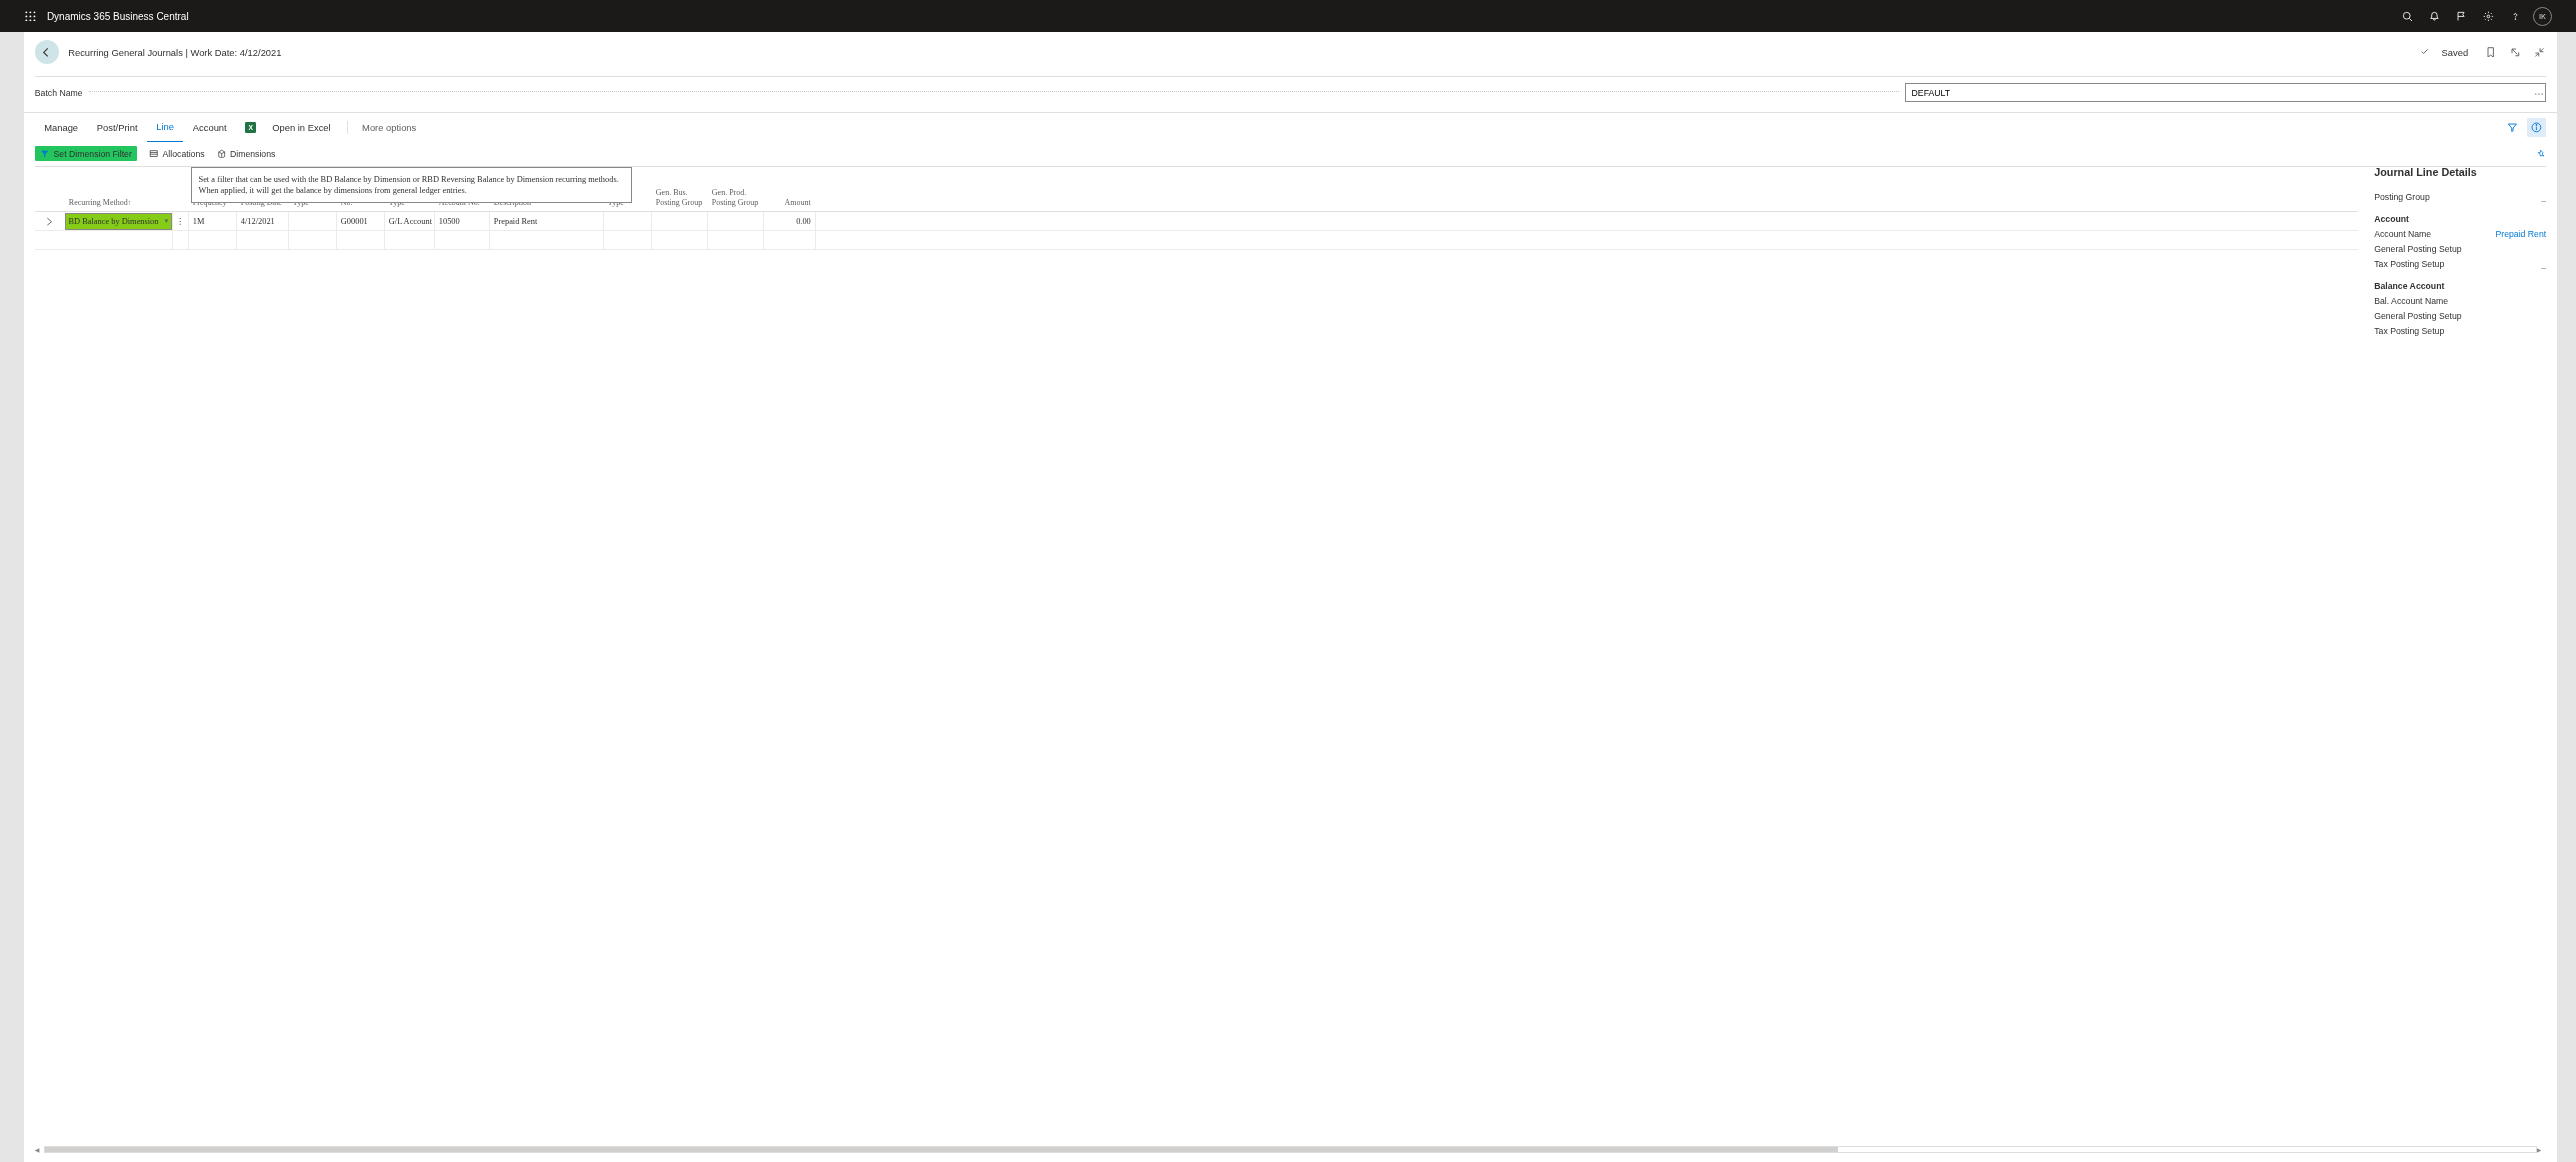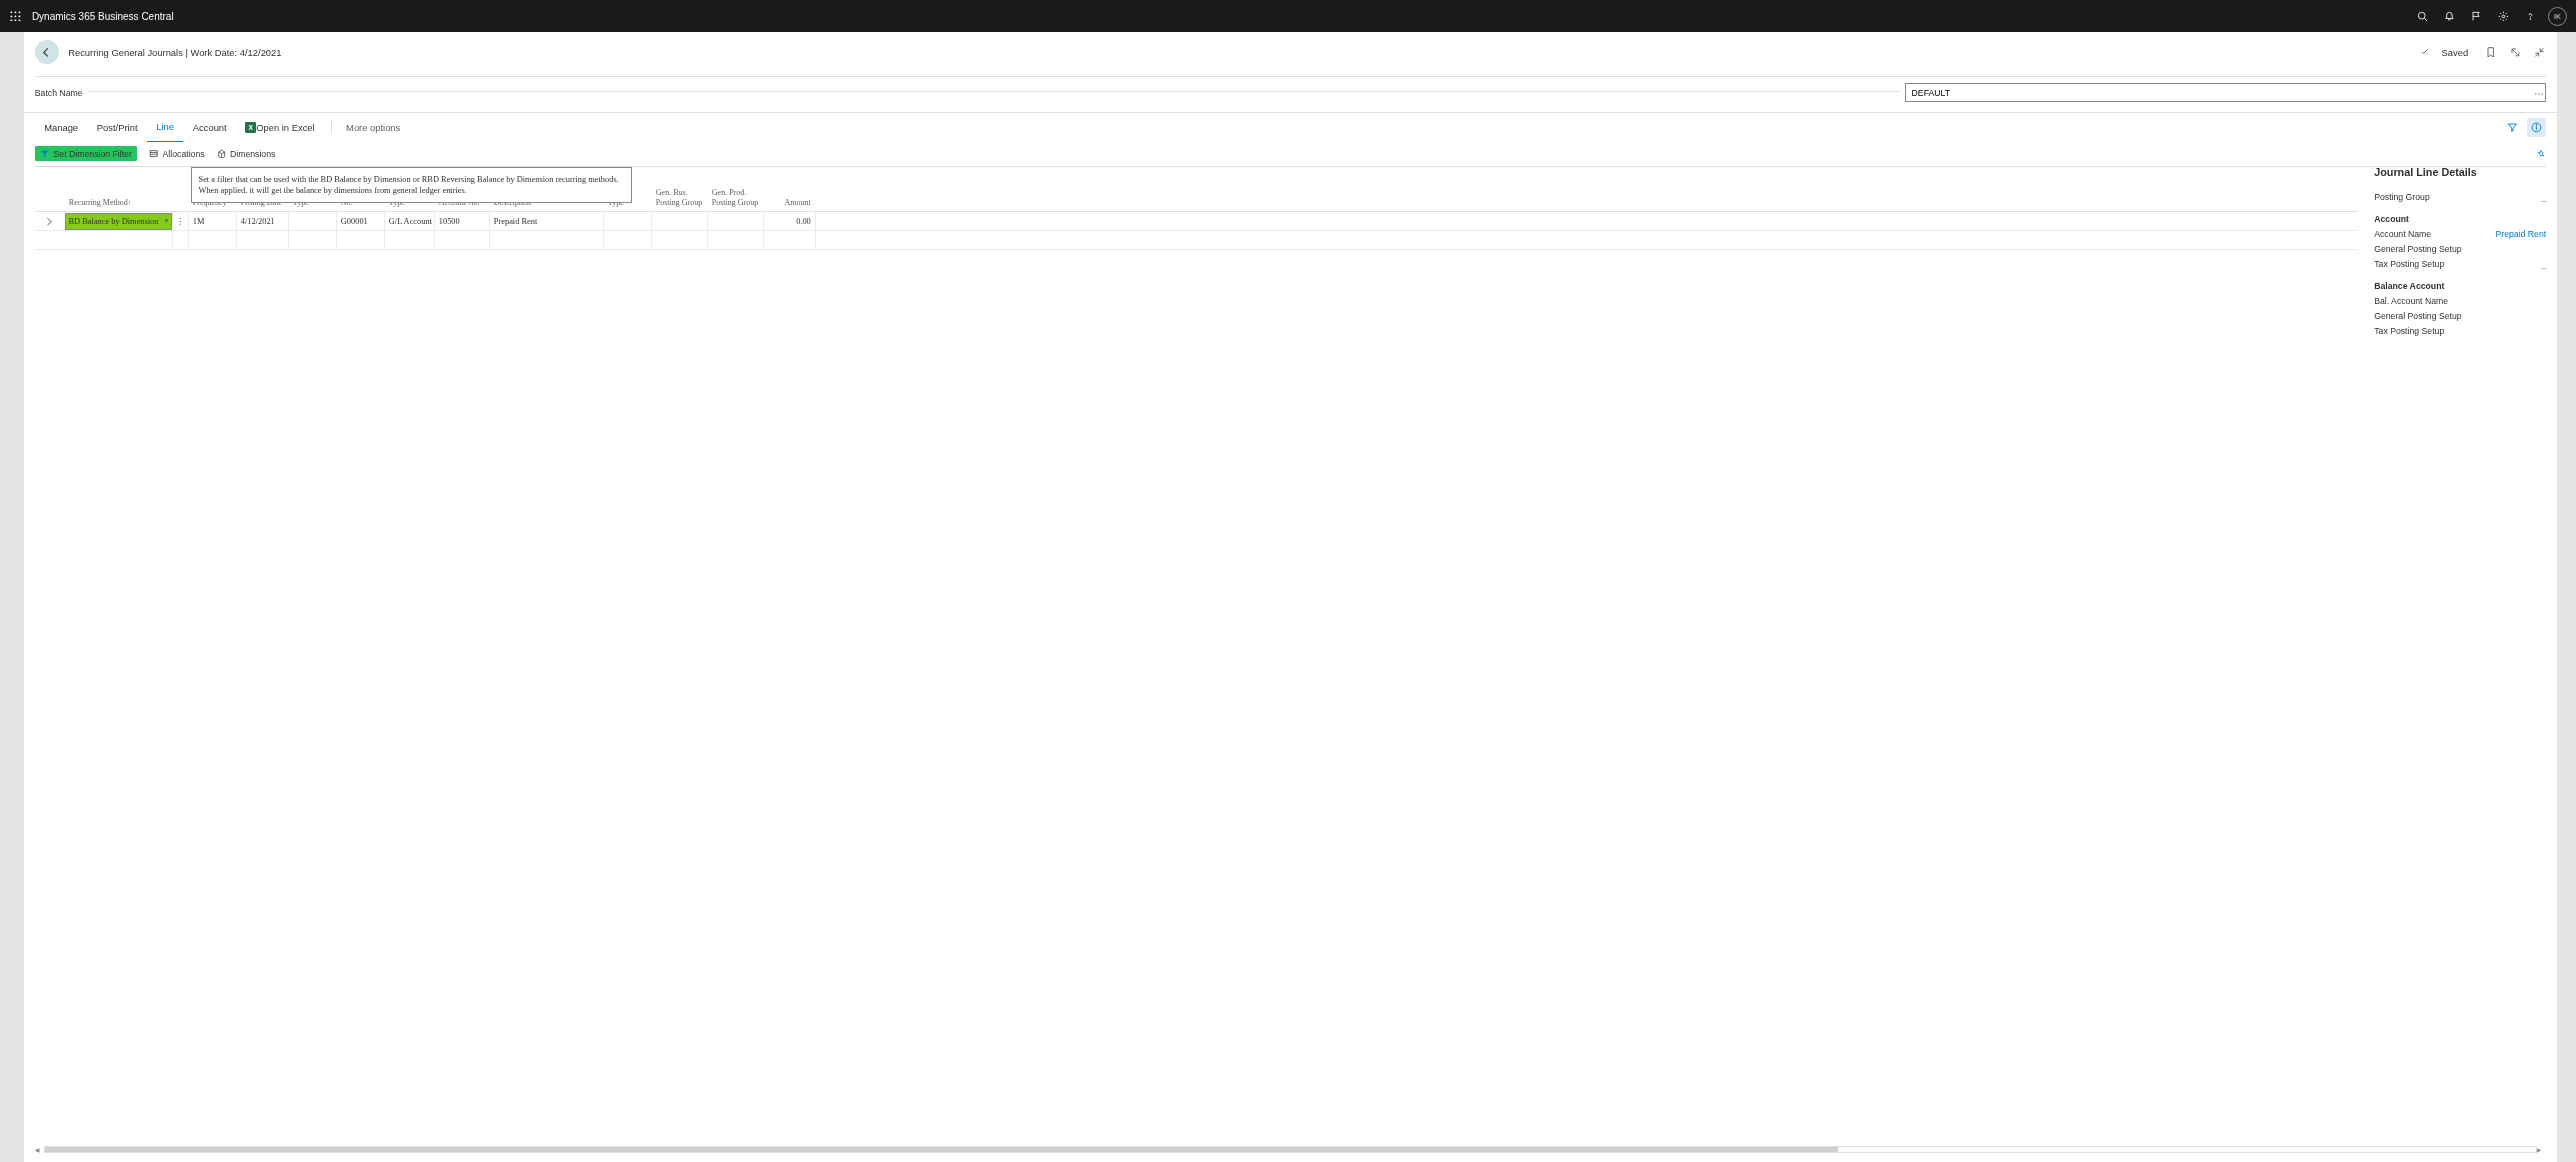--- a/index.html
+++ b/index.html
@@ -1,19 +1,19 @@
 <!DOCTYPE html>
 <html><head>
 <meta charset="utf-8">
 <style>
 * { box-sizing: border-box; margin: 0; padding: 0; }
 html, body { width: 100%; height: 100%; font-family: 'Segoe UI', Tahoma, sans-serif; font-size: 8.7px; color: #323130; }
 body { display: flex; flex-direction: column; background: #fff; }
 
-.topbar { background: #1b1a19; color: #fff; height: 32px; display: flex; align-items: center; padding: 0 5px; }
+.topbar { background: #1b1a19; color: #fff; height: 32px; display: flex; align-items: center; padding: 0 20px; }
 .topbar .waffle { width: 21.5px; height: 21.5px; display: flex; align-items: center; justify-content: center; cursor: pointer; }
 .topbar .title { margin-left: 5.4px; font-size: 10px; font-weight: 400; }
 .topbar .spacer { flex: 1; }
 .topbar .icon-btn { width: 27px; height: 32px; display: flex; align-items: center; justify-content: center; cursor: pointer; }
 .topbar .avatar { width: 19px; height: 19px; border-radius: 50%; border: 0.7px solid #888; display: flex; align-items: center; justify-content: center; font-size: 7.4px; color: #ddd; margin: 0 4px; }
 
 .app-body { flex: 1; display: flex; background: #e5e5e5; overflow: hidden; }
 .gutter { width: 24px; background: #e5e5e5; }
 .gutter.right { width: 19px; }
 .main-card { flex: 1; background: #fff; display: flex; flex-direction: column; padding: 0 0 8px 0; margin-top: 0; overflow: hidden; }
@@ -32,21 +32,21 @@
 .batch-row { display: flex; align-items: center; padding: 6.7px 10.8px 9.4px 10.8px; gap: 0; }
 .batch-label { font-size: 8.7px; color: #323130; white-space: nowrap; }
 .dots-fill { flex: 1; border-bottom: 0.7px dotted #c8c6c4; margin: 0 6.7px 2px 6.7px; height: 0.7px; }
 .batch-input { height: 19px; width: 641px; border: 0.7px solid #8a8886; padding: 0 19px 0 5.4px; font-size: 8.7px; position: relative; }
 .batch-field { position: relative; }
 .batch-field .lookup { position: absolute; right: 2.7px; top: 50%; transform: translateY(-50%); cursor: pointer; color: #605e5c; font-size: 9.4px; }
 
 .toolbar { display: flex; align-items: center; padding: 0 10.8px; height: 30px; border-top: 0.7px solid #e1dfdd; gap: 0; }
 .toolbar .tab { padding: 0 9.4px; height: 100%; display: flex; align-items: center; font-size: 9.4px; cursor: pointer; color: #323130; }
 .toolbar .tab.active { color: #0078d4; border-bottom: 1.3px solid #0078d4; }
-.toolbar .open-excel { display: flex; align-items: center; gap: 0; }
+.toolbar .open-excel { display: flex; align-items: center; gap: 16px; }
 .toolbar .open-excel .xl { width: 10.8px; height: 10.8px; background: #217346; color: #fff; display: flex; align-items: center; justify-content: center; font-size: 6.7px; font-weight: bold; border-radius: 1.3px; }
 .toolbar .sep { width: 0.7px; height: 13.5px; background: #e1dfdd; margin: 0 6.7px; }
 .toolbar .more { color: #605e5c; margin-left: 8px; cursor: pointer; font-size: 9.4px; }
 .toolbar .spacer { flex: 1; }
 .toolbar .righticons { display: flex; gap: 5.4px; }
 .toolbar .righticons .iconbtn { width: 19px; height: 19px; display: flex; align-items: center; justify-content: center; border-radius: 1.3px; cursor: pointer; }
 .toolbar .righticons .iconbtn.active { background: #deecf9; }
 
 .subtoolbar { display: flex; align-items: center; padding: 0 10.8px; height: 24px; gap: 12px; }
 .subtoolbar .item { display: flex; align-items: center; gap: 4px; font-size: 8.7px; cursor: pointer; }

